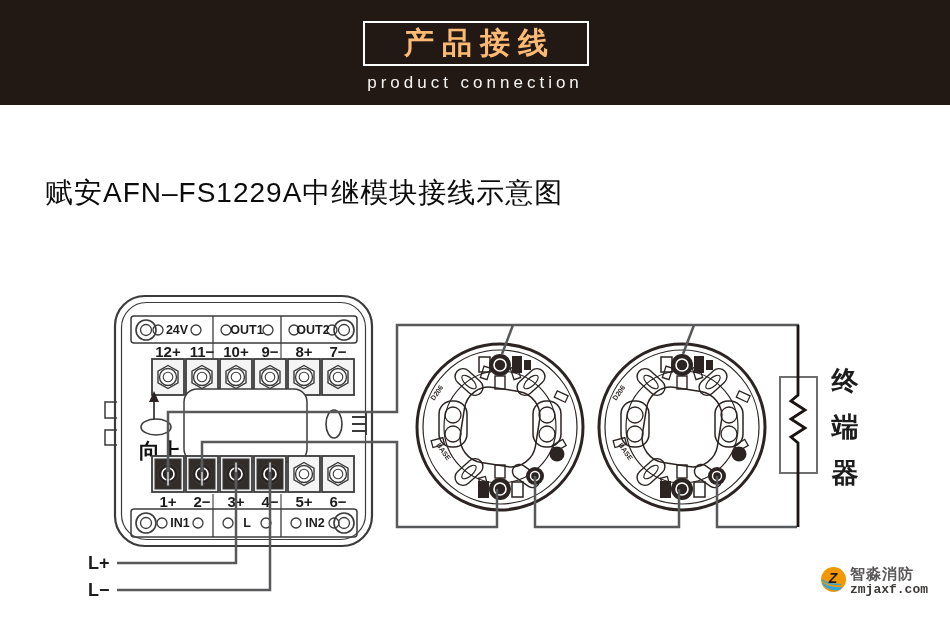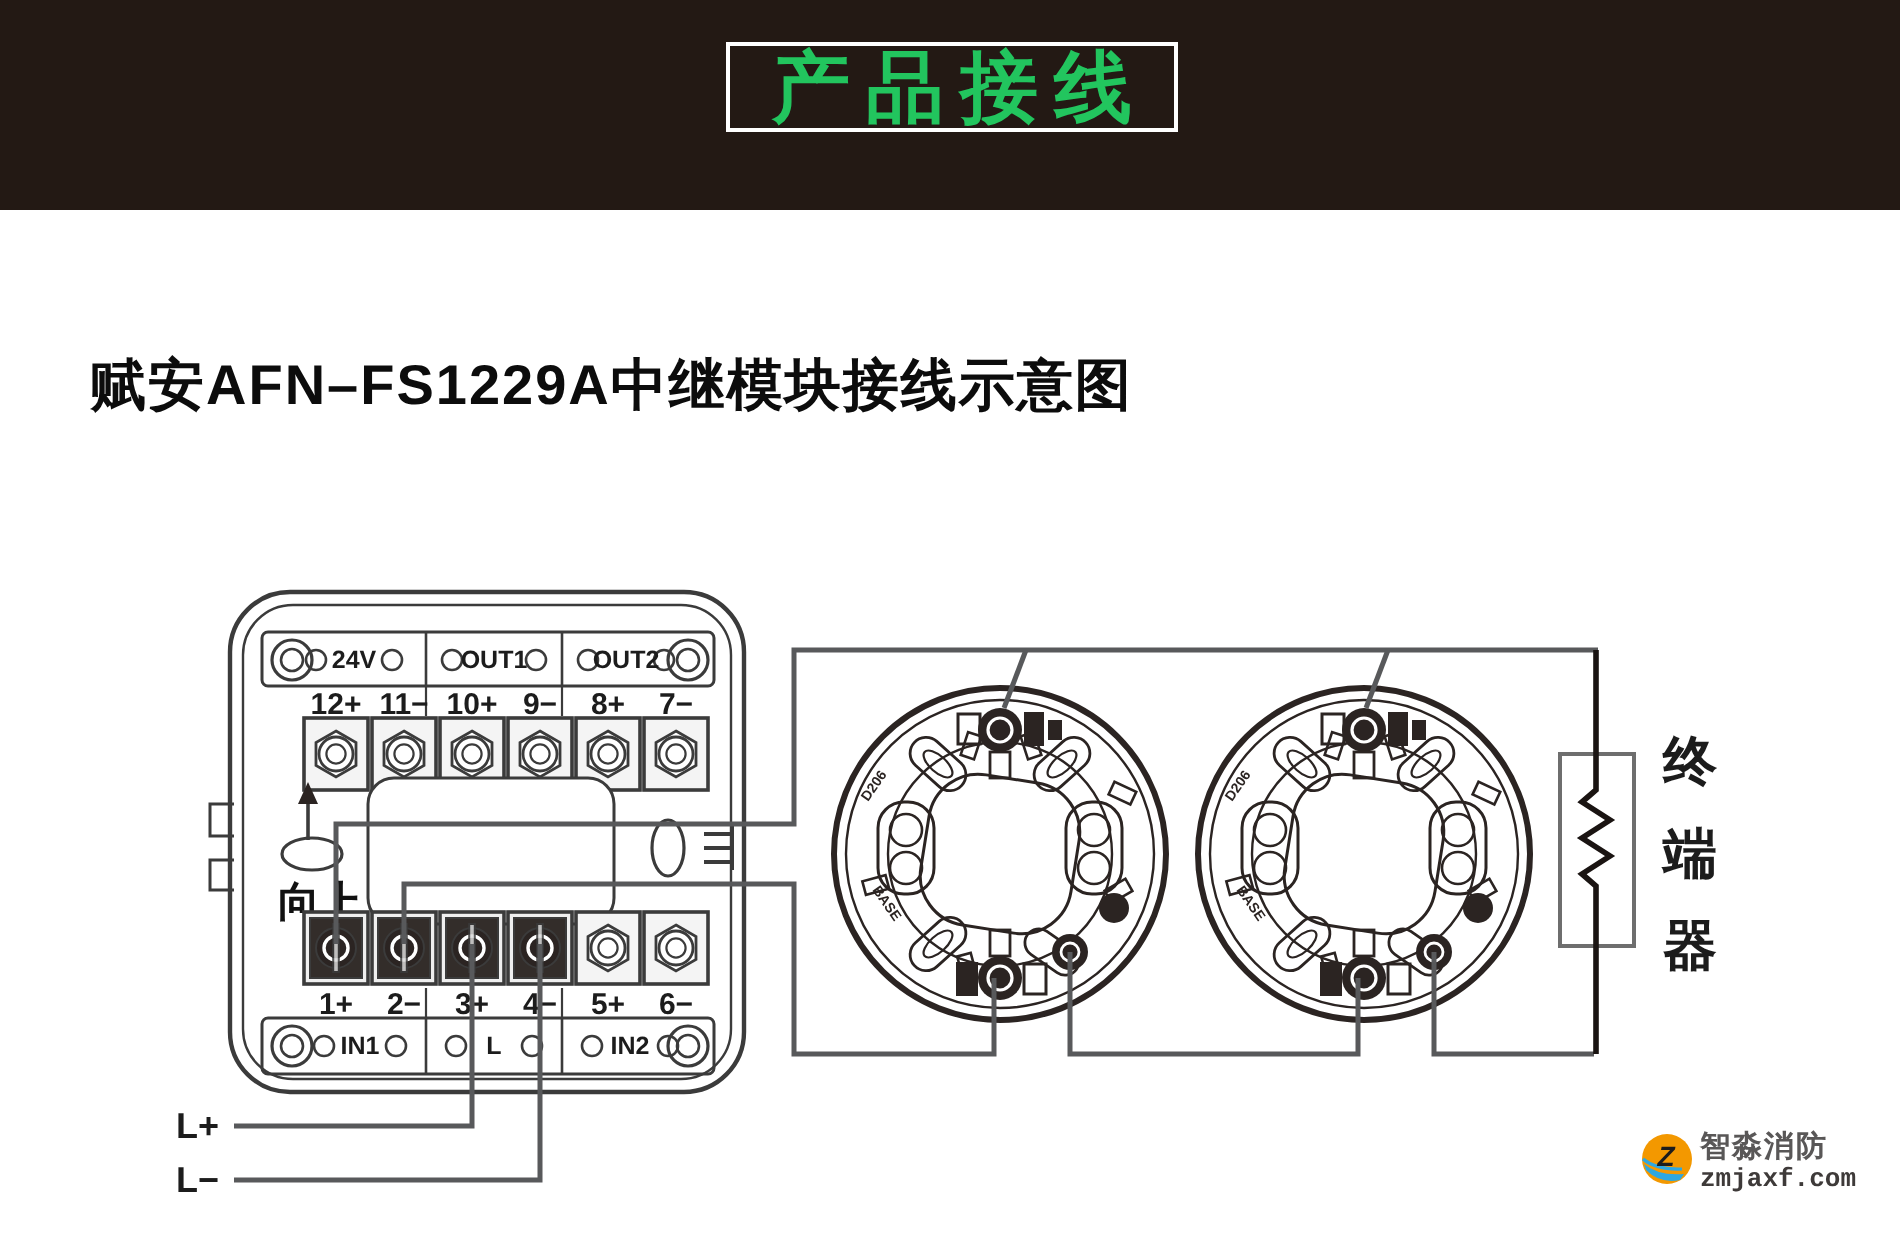--- a/index.html
+++ b/index.html
@@ -2,27 +2,27 @@
 <html><head>
 <meta charset="utf-8">
 <style>
   html,body{margin:0;padding:0;background:#fff;}
   .page{position:relative;width:950px;height:624px;background:#ffffff;overflow:hidden;
         font-family:"Liberation Sans","DejaVu Sans",sans-serif;}
   
   .band{position:absolute;left:0;top:0;width:950px;height:105px;background:#231914;}
   .band-box{position:absolute;left:363px;top:21px;width:222px;height:41px;
             border:2px solid #ffffff;display:flex;align-items:center;justify-content:center;}
-  .band-title{color:#22c55e;font-size:39px;font-weight:700;letter-spacing:8px;
+  .band-title{color:#fdba74;font-size:30px;font-weight:700;letter-spacing:8px;
               text-indent:8px;white-space:nowrap;}
   .band-sub{position:absolute;left:0;top:73px;width:950px;text-align:center;color:#f6f4f3;
             font-size:17px;letter-spacing:4px;font-weight:500;}
   
   .diagram-title{position:absolute;left:45px;top:174px;margin:0;color:#0c0c0c;
-                 font-size:28px;font-weight:700;letter-spacing:1px;white-space:nowrap;}
+                 font-size:28px;font-weight:400;letter-spacing:1px;white-space:nowrap;}
   
   svg.diagram{position:absolute;left:0;top:0;}
   svg text{font-family:"Liberation Sans","DejaVu Sans",sans-serif;fill:#1c1c1c;}
   .tnum{font-size:15px;font-weight:600;}
   .tsec{font-size:12.5px;font-weight:600;}
   .tcn {font-size:21px;font-weight:700;fill:#111;}
   .tloop{font-size:18px;font-weight:600;}
   .tterm{font-size:27px;font-weight:600;}
   .tmold{font-size:7px;font-weight:600;fill:#2b2422;}
   
@@ -34,20 +34,21 @@
 </style>
 </head>
 <body>
 
 <div class="page">
 
   <div class="band">
     <div class="band-box">
       <span class="band-title">产品接线</span>
     </div>
+    <div class="band-sub">product connection</div>
   </div>
 
   <h1 class="diagram-title">赋安AFN–FS1229A中继模块接线示意图</h1>
 
   <svg class="diagram" width="950" height="624" viewBox="0 0 950 624">
     <defs>
 
       <g id="tscrew">
         <rect x="-16" y="-18" width="32" height="36" fill="#f4f4f4" stroke="#3b3b3b" stroke-width="1.8"></rect>
         <polygon points="0,-11.5 10,-5.75 10,5.75 0,11.5 -10,5.75 -10,-5.75" fill="#ffffff" stroke="#3b3b3b" stroke-width="1.4"></polygon>

